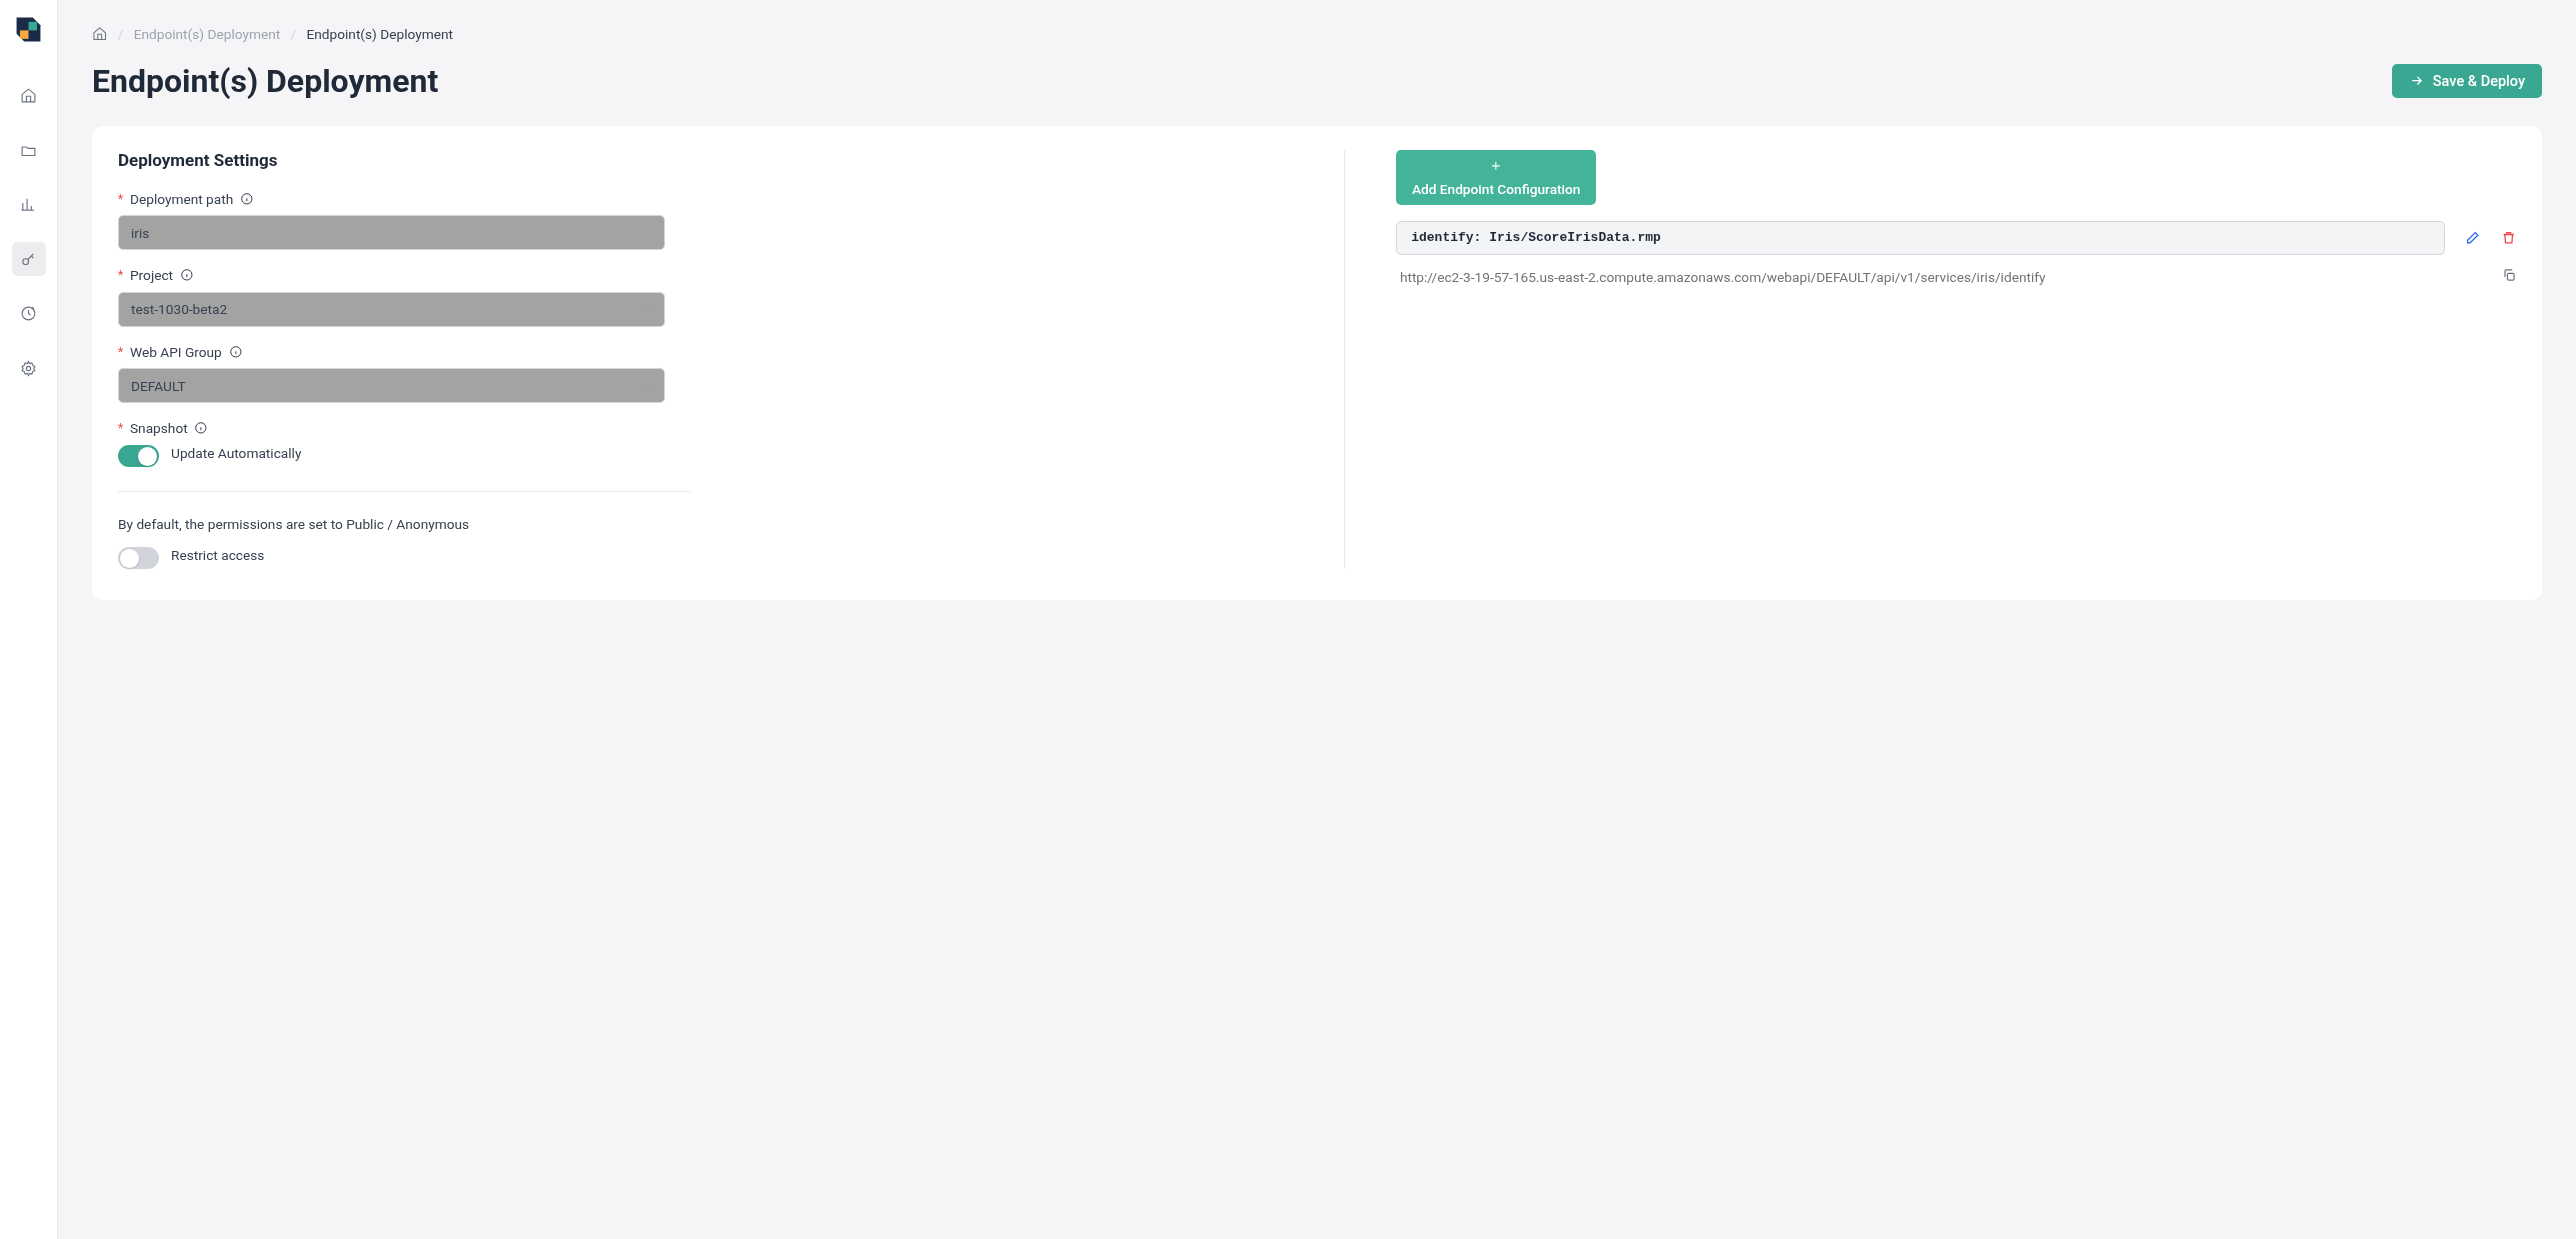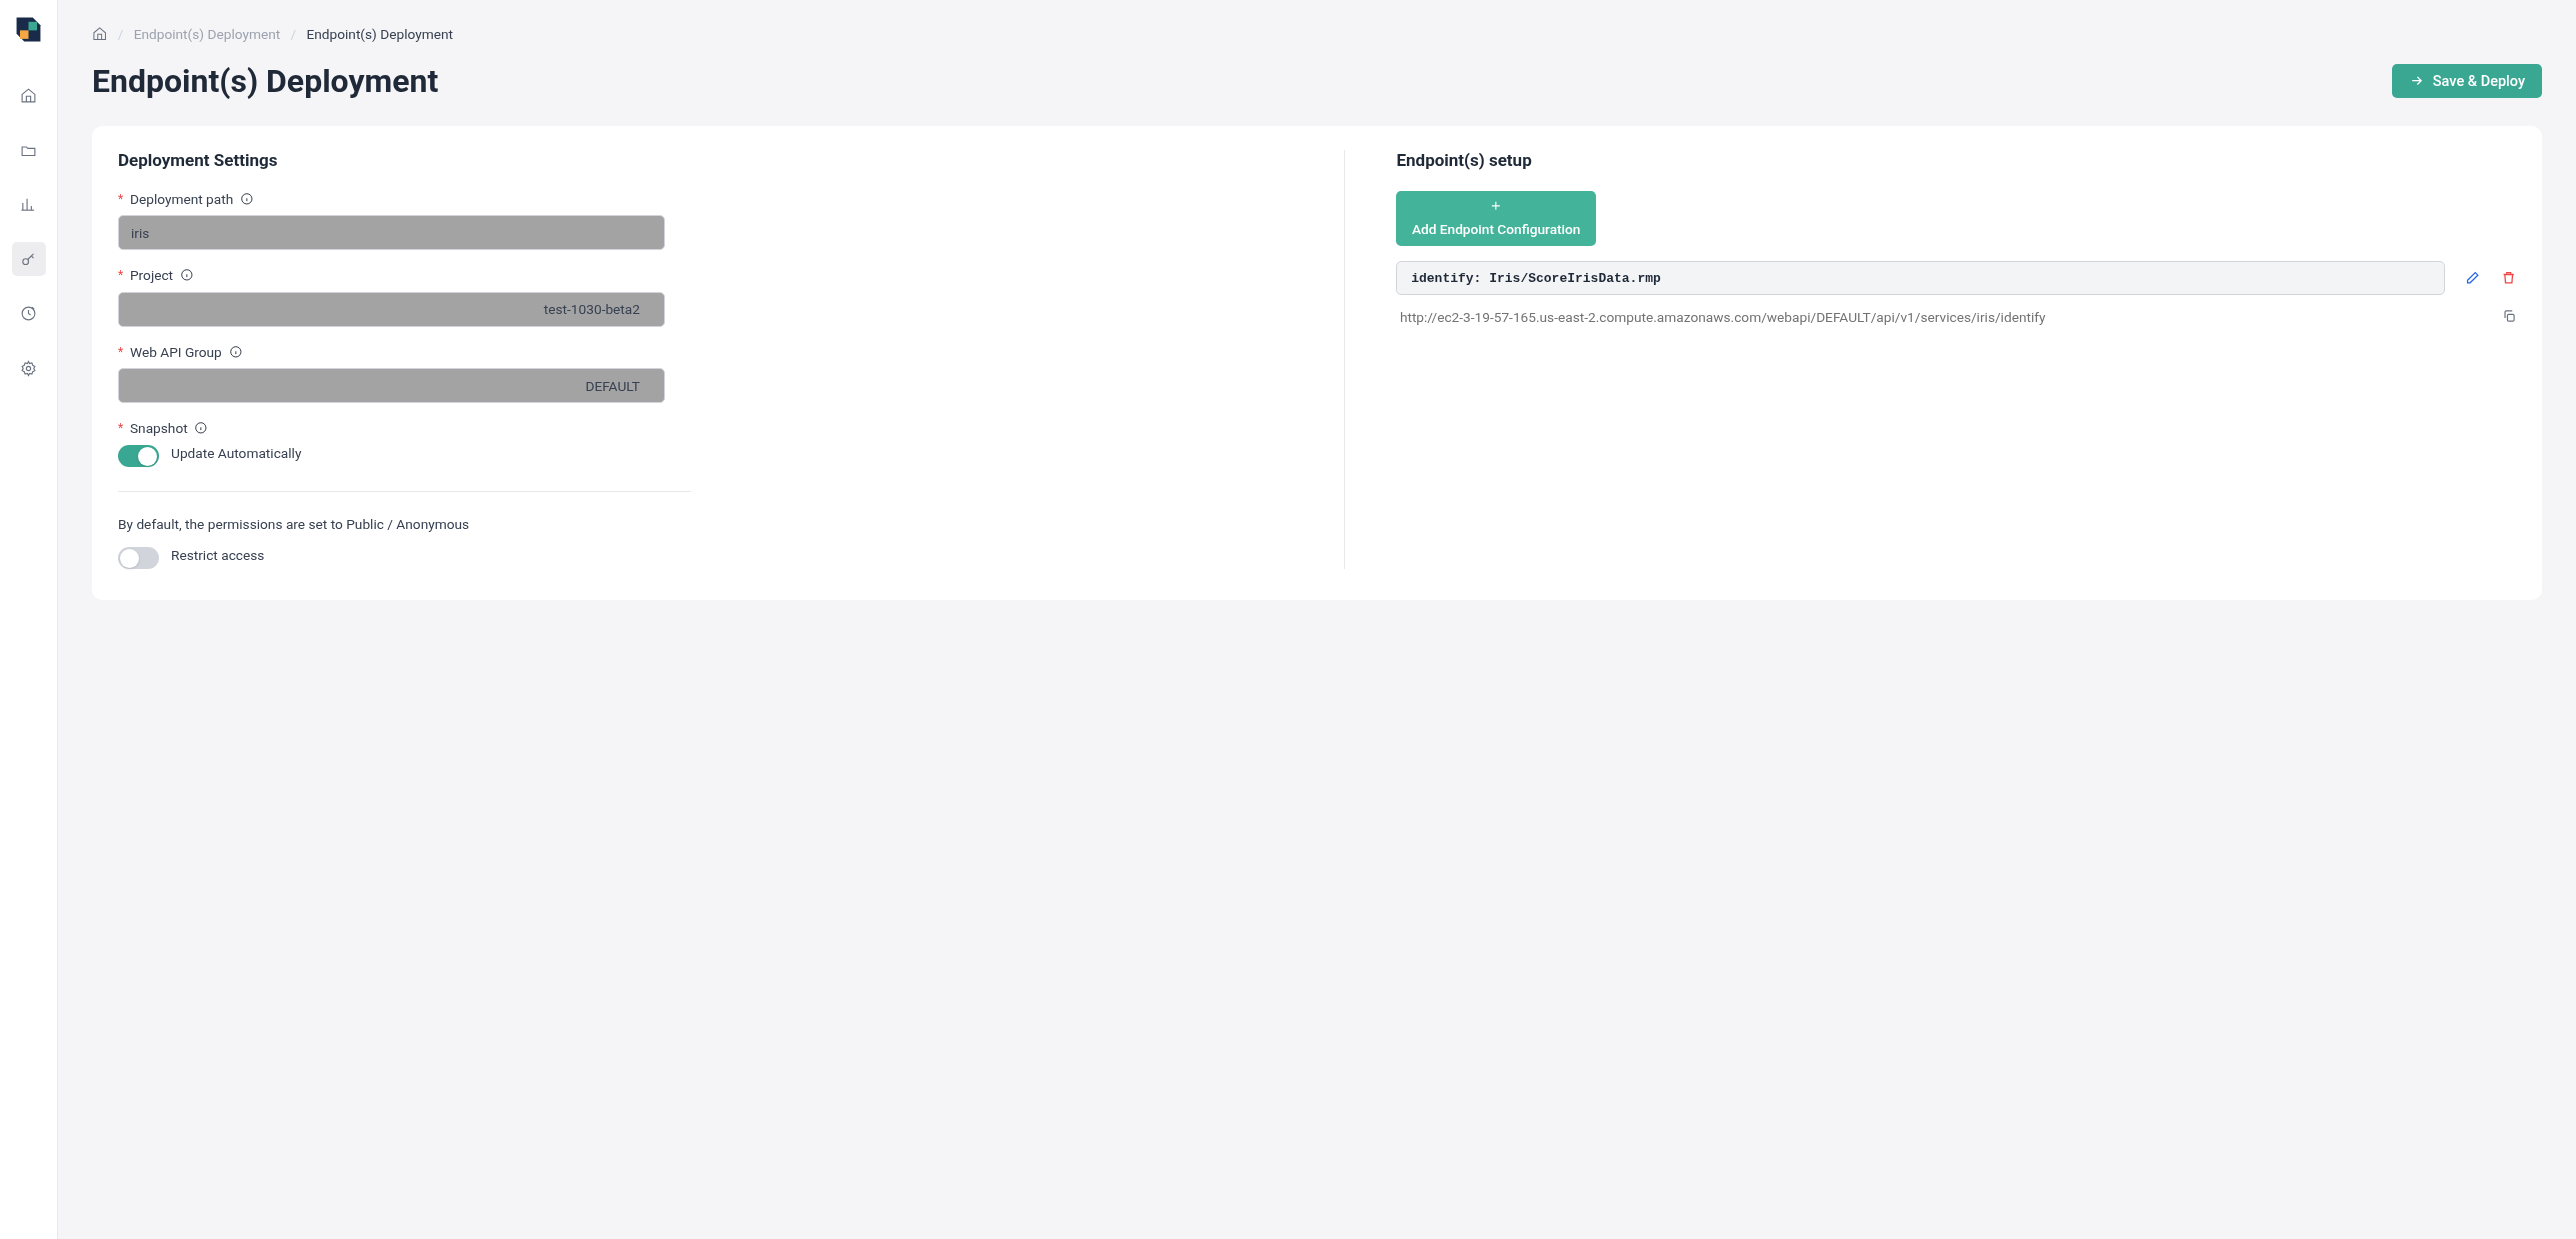--- a/index.html
+++ b/index.html
@@ -154,21 +154,21 @@
       padding: 8.5px 12px;
       border: 0.9px solid #d1d5db;
       border-radius: 5.1px;
       font-size: 13.7px;
       color: #374151;
       background: #a3a3a3;
       position: relative;
     }
     .select-input {
       display: flex;
-      justify-content: flex-end;
+      justify-content: space-between;
       align-items: center;
       cursor: pointer;
     }
     .select-input .chev {
       color: #9ca3af;
     }
     .toggle-row {
       display: flex;
       align-items: flex-start;
       gap: 12px;
@@ -417,21 +417,20 @@
       <p class="hint">By default, the permissions are set to Public / Anonymous</p>
       <div class="toggle-row">
         <div class="toggle off">
             <div class="knob"></div>
           </div>
         <span class="toggle-label">Restrict access</span>
       </div>
     </div>
 
     <div class="col-right">
-      <h2 class="section-title">Endpoint(s) setup</h2>
 
       <button class="btn-secondary">
         <svg width="13.7" height="13.7" viewBox="0 0 24 24" fill="none" stroke="#fff" stroke-width="2">
             <path d="M12 5v14M5 12h14"></path>
           </svg>
         <span>Add Endpoint Configuration</span>
       </button>
 
       <div class="endpoint-row">
         <div class="endpoint-box">identify: Iris/ScoreIrisData.rmp</div>

